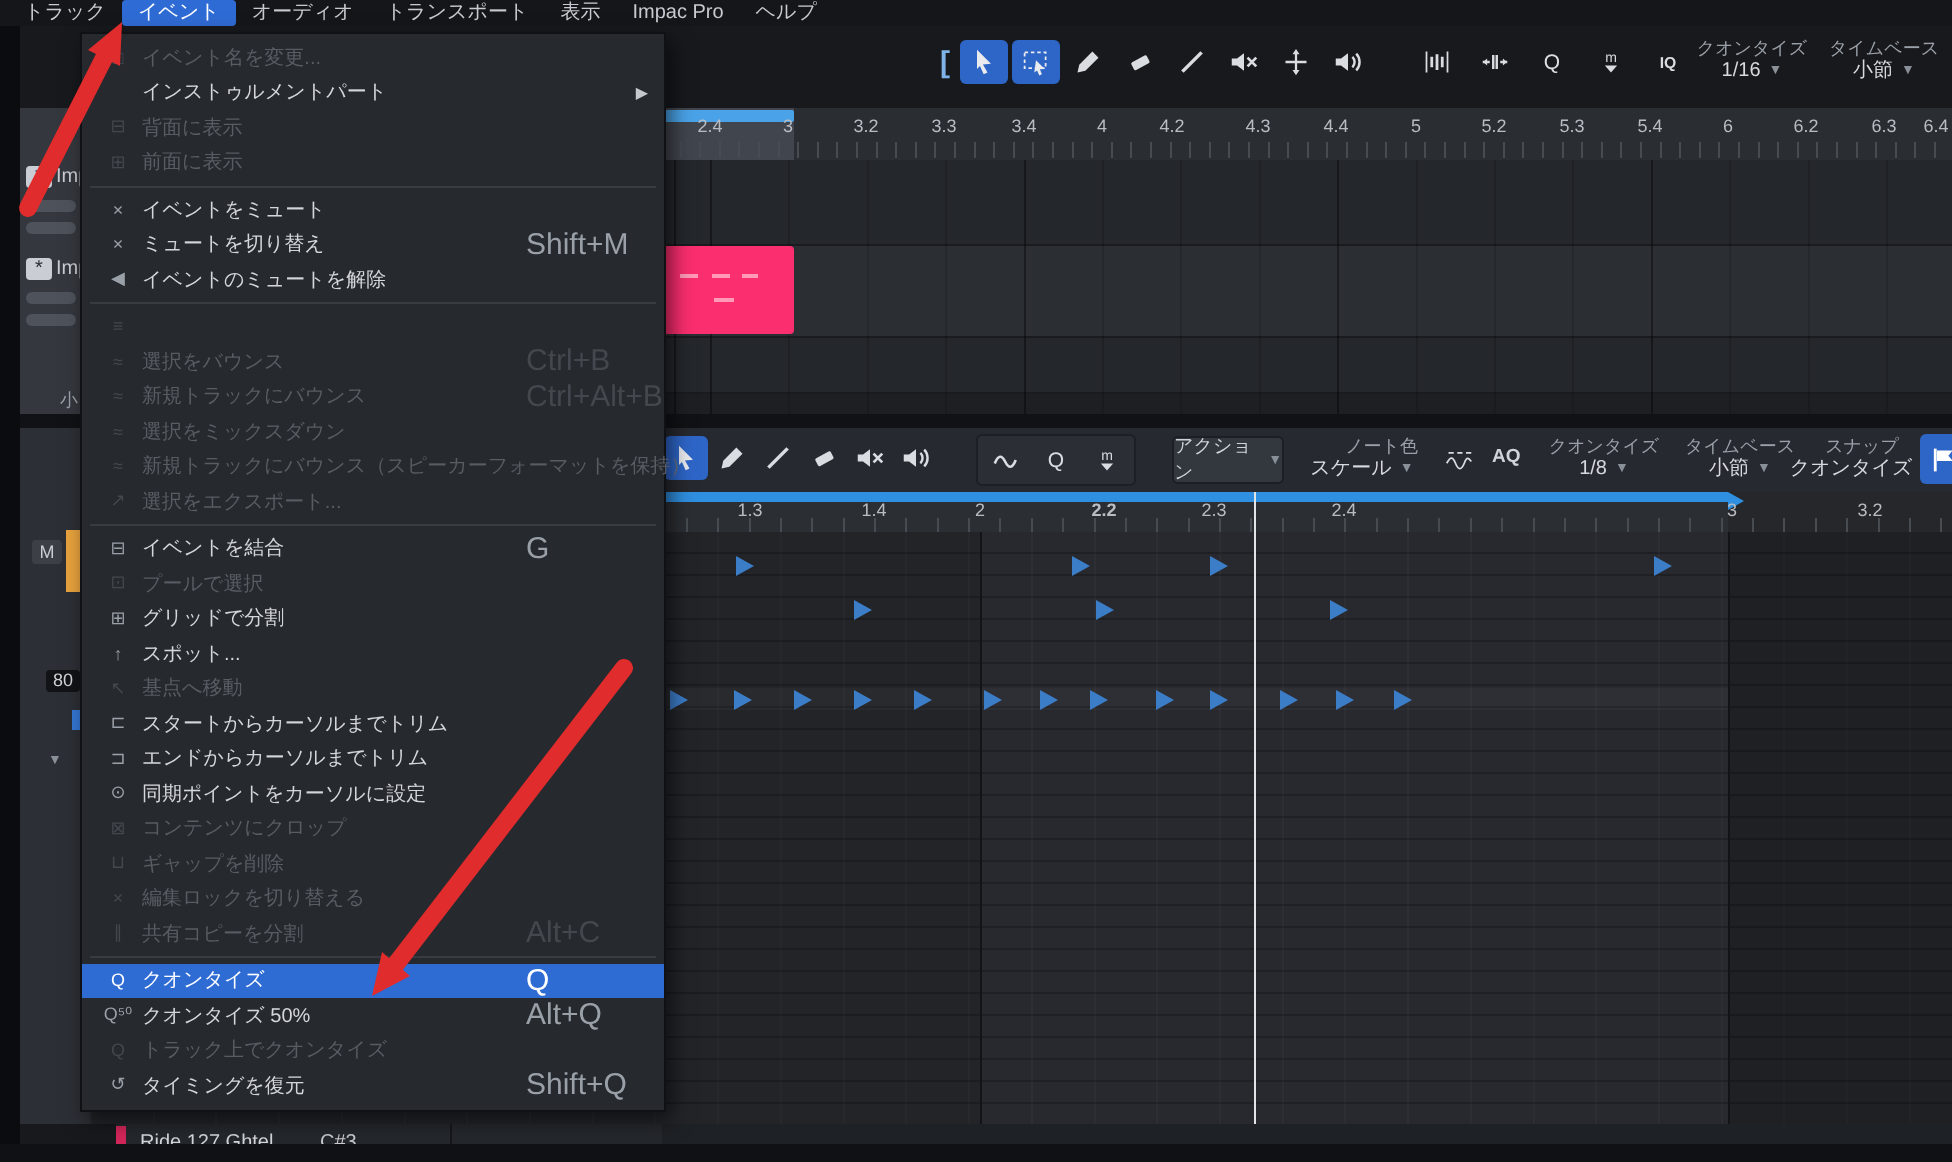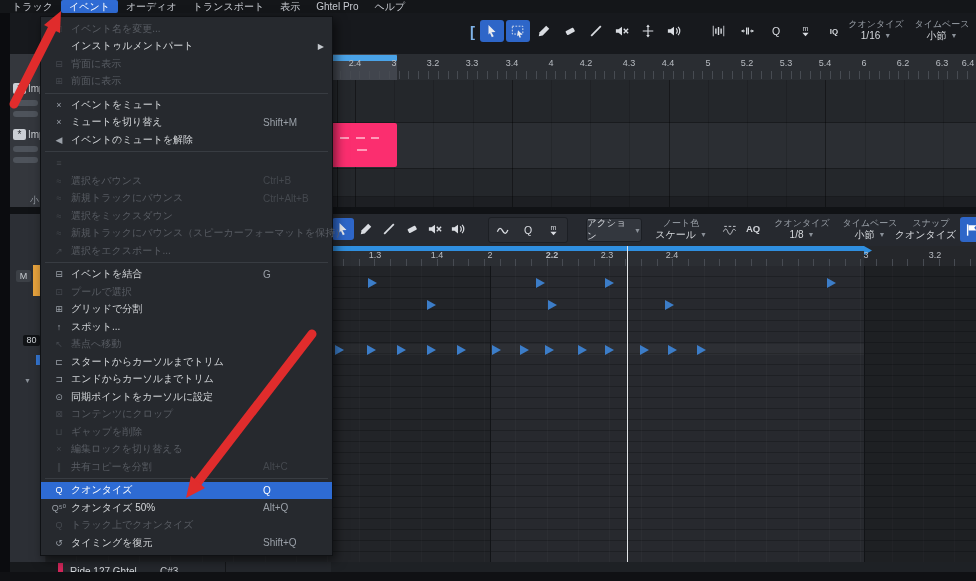--- a/index.html
+++ b/index.html
@@ -48,41 +48,41 @@
        repeating-linear-gradient(to bottom,#27292e 0 10px,#1e2024 10px 11px);}
   .vline{width:1px;background:#121417;}
   #playhead{width:1px;background:#e2e5e8;z-index:8;}
 
   
   #event-menu{left:40px;top:16px;width:291px;background:#26292e;border:1px solid #0f1114;
               box-shadow:3px 4px 10px rgba(0,0,0,.55);z-index:50;padding:3px 0;}
   .mi{position:relative;height:17.5px;display:flex;align-items:center;font-size:10px;color:#d4d7da;}
   .mic{width:24px;padding-left:6px;text-align:center;color:#9aa0a8;font-size:9px;flex:none;}
   .ml{white-space:nowrap;}
-  .msc{position:absolute;left:222px;font-size:10px;color:#9aa0a8;}
+  .msc{position:absolute;left:222px;font-size:15px;color:#9aa0a8;}
   .msub{position:absolute;right:8px;font-size:8px;color:#c5c9ce;}
   .mi.disabled{color:#585c63;}
   .mi.disabled .mic,.mi.disabled .msc{color:#44484e;}
   .mi.selected{background:#2e6bd3;color:#fff;}
   .mi.selected .mic,.mi.selected .msc{color:#fff;}
   .msep{height:6px;position:relative;}
   .msep::after{content:"";position:absolute;left:4px;right:4px;top:2.5px;border-top:1px solid #383c42;}
 </style>
 </head>
 <body>
 
 <div id="app">
 
   <div id="menubar" class="abs">
       <div class="mbitem">トラック</div>
       <div class="mbitem active">イベント</div>
       <div class="mbitem">オーディオ</div>
       <div class="mbitem">トランスポート</div>
       <div class="mbitem">表示</div>
-      <div class="mbitem">Ghtel Pro</div>
+      <div class="mbitem">Impac Pro</div>
       <div class="mbitem">ヘルプ</div>
     </div>
 
   <div id="toptoolbar" class="abs">
     <div class="tools abs" id="toptools" style="left:470px;top:7px;">
       <span class="bracket">[</span>
     <div class="tbtn active">
           <svg width="14" height="14" viewBox="0 0 16 16">
             <path d="M4 1l8 8-4.6.4L10 14l-2.2 1-2.1-4.7L4 12z" fill="#e9ebef"></path>
           </svg>
@@ -279,21 +279,21 @@
           <svg width="15" height="14" viewBox="0 0 16 16">
             <text x="8" y="8" text-anchor="middle" font-size="8" fill="#d9dce1" font-family="sans-serif">m</text>
             <path d="M4.5 10h7l-3.5 4z" fill="#d9dce1"></path>
           </svg>
         </div>
       </div>
     <div class="pushbtn abs" style="left:576px;top:4px;width:54px;">
       <span>アクション</span>
       <span class="caret">▼</span>
     </div>
-    <div class="sel abs" style="left:643px;top:4px;width:56px;">
+    <div class="sel abs" style="left:643px;top:4px;width:56px;text-align:right;">
       <div>ノート色</div>
       <div class="val">
           <span>スケール</span>
         <span class="caret">▼</span>
         </div>
     </div>
     <div class="tbtn2 abs" style="left:708px;top:4px;" id="scale-dash-slot">
         <svg width="15" height="14" viewBox="0 0 16 16">
           <path d="M2 5h3M7 5h3M12 5h3" stroke="#d9dce1"></path>
           <path d="M1 11c2-4 3.5-4 5 0s3.5 4 5 0 2.5-3 4-1" fill="none" stroke="#d9dce1"></path>

